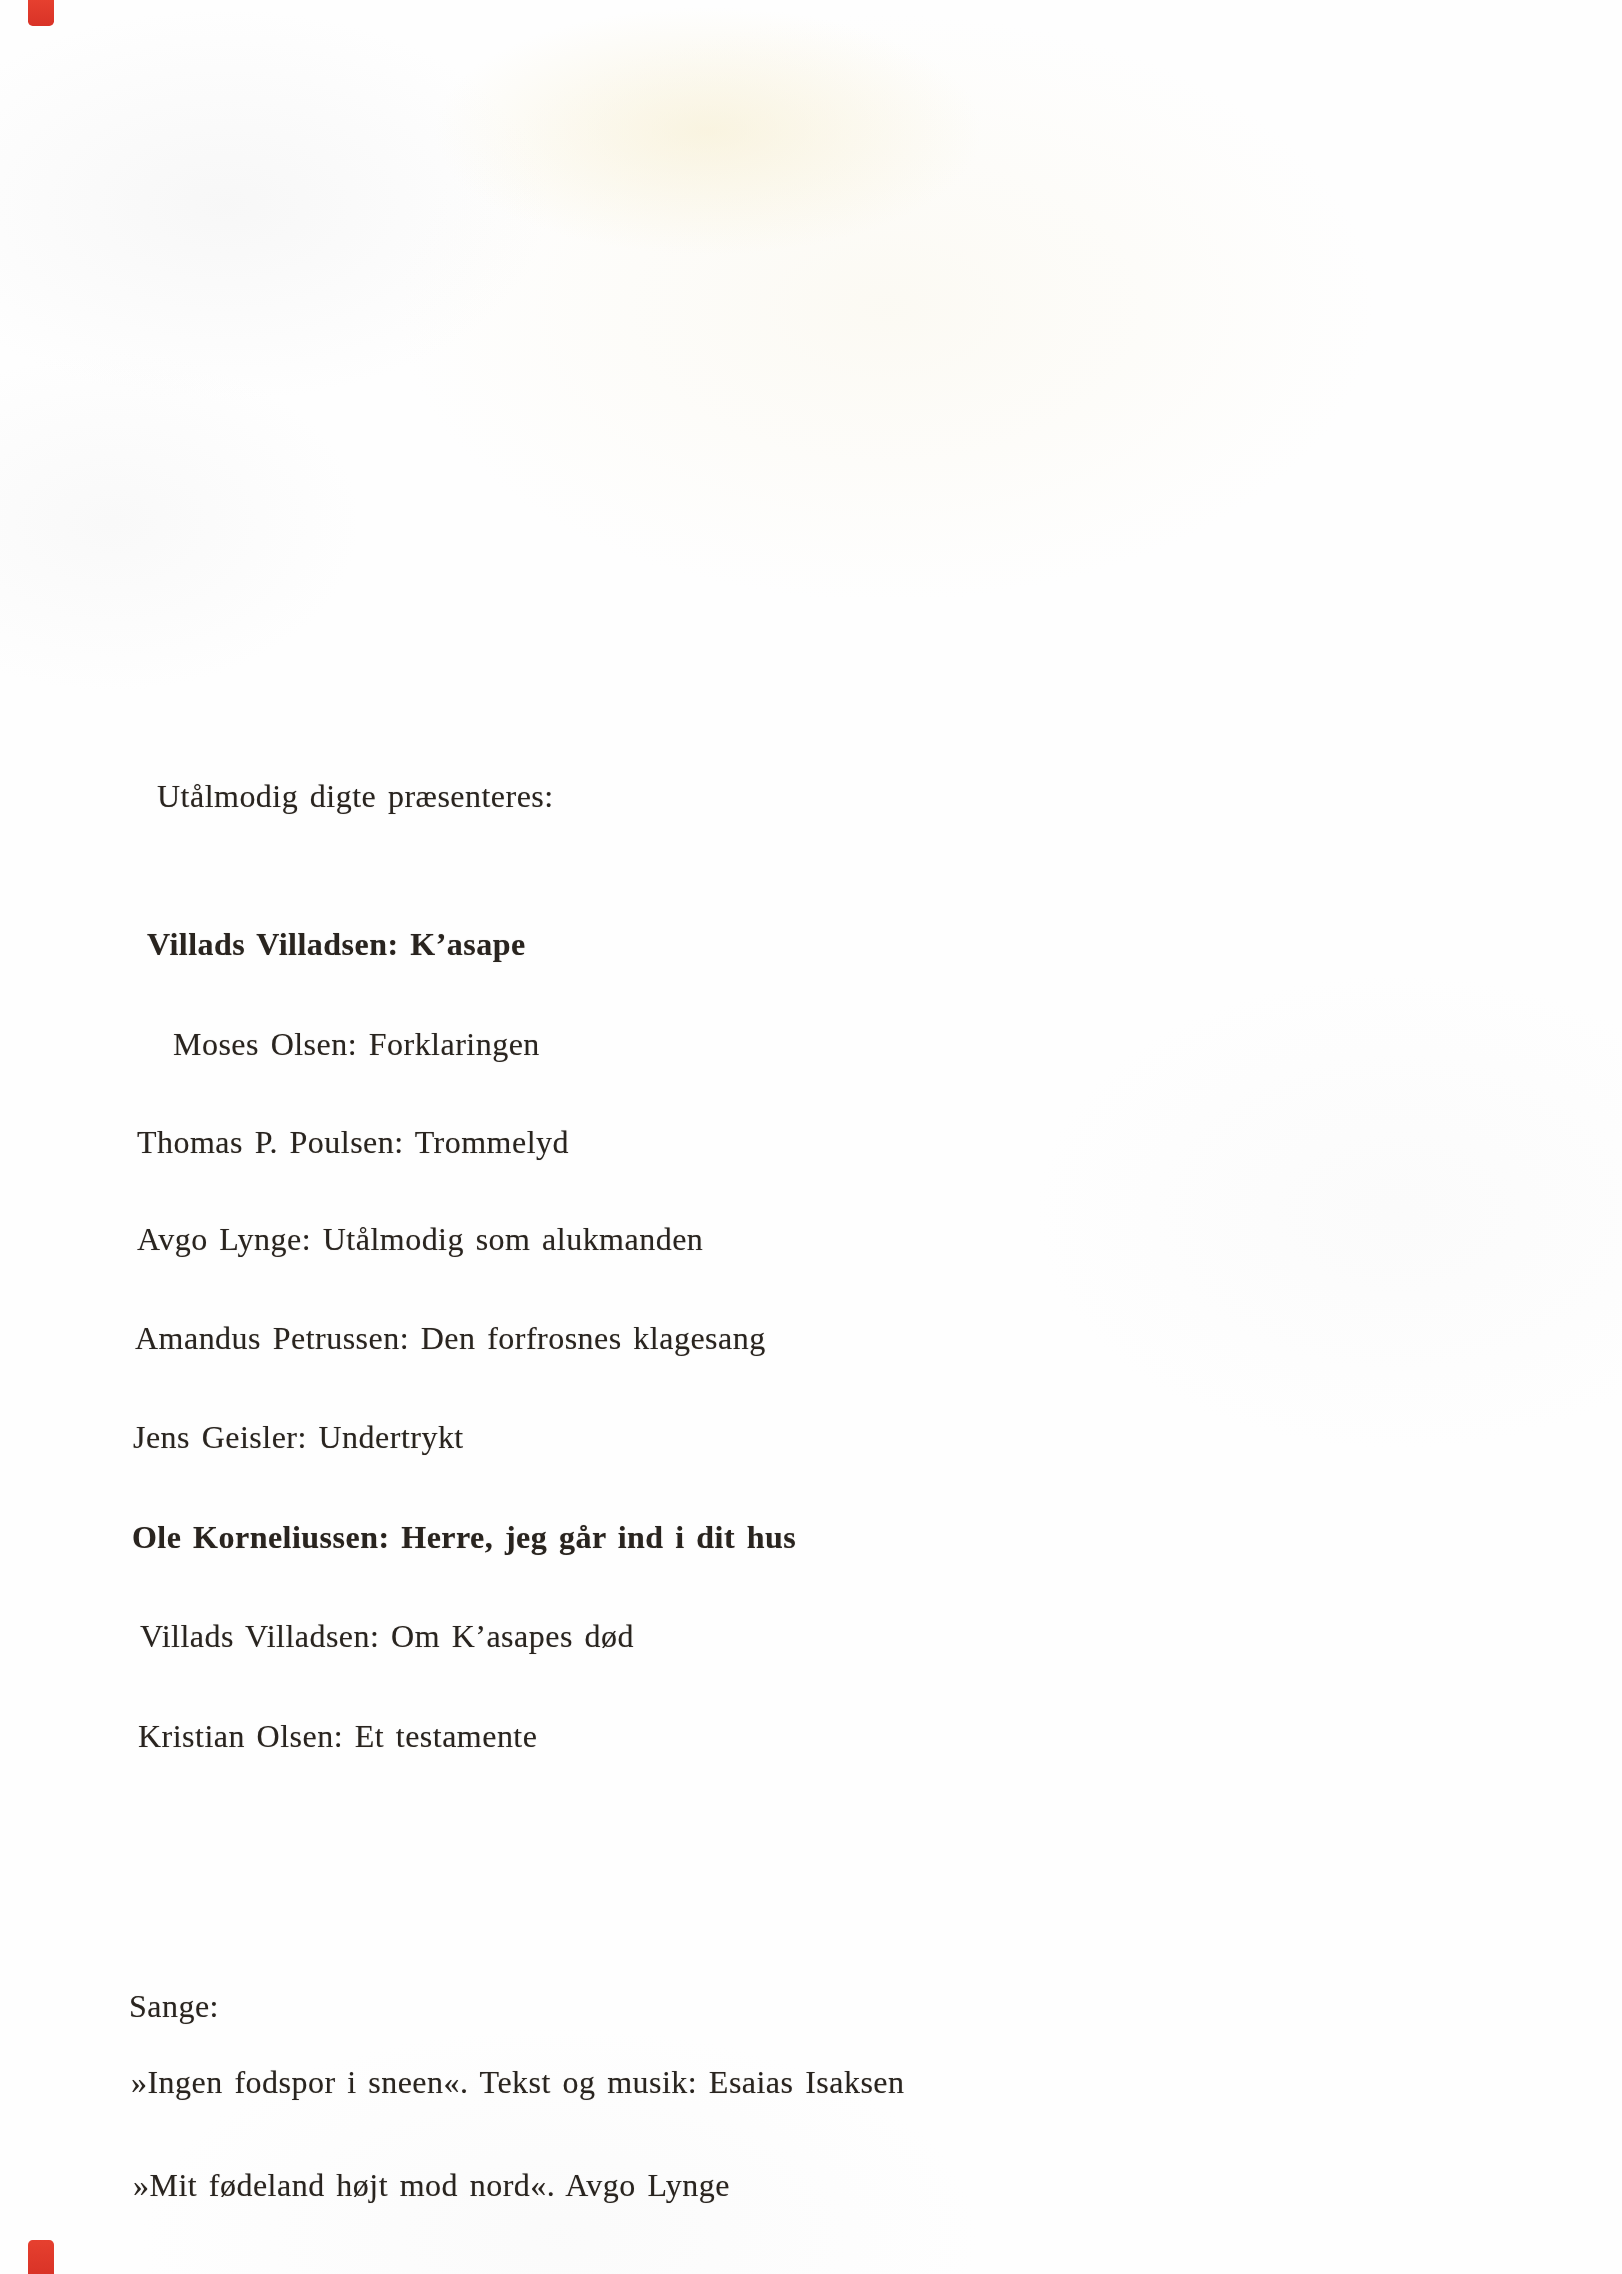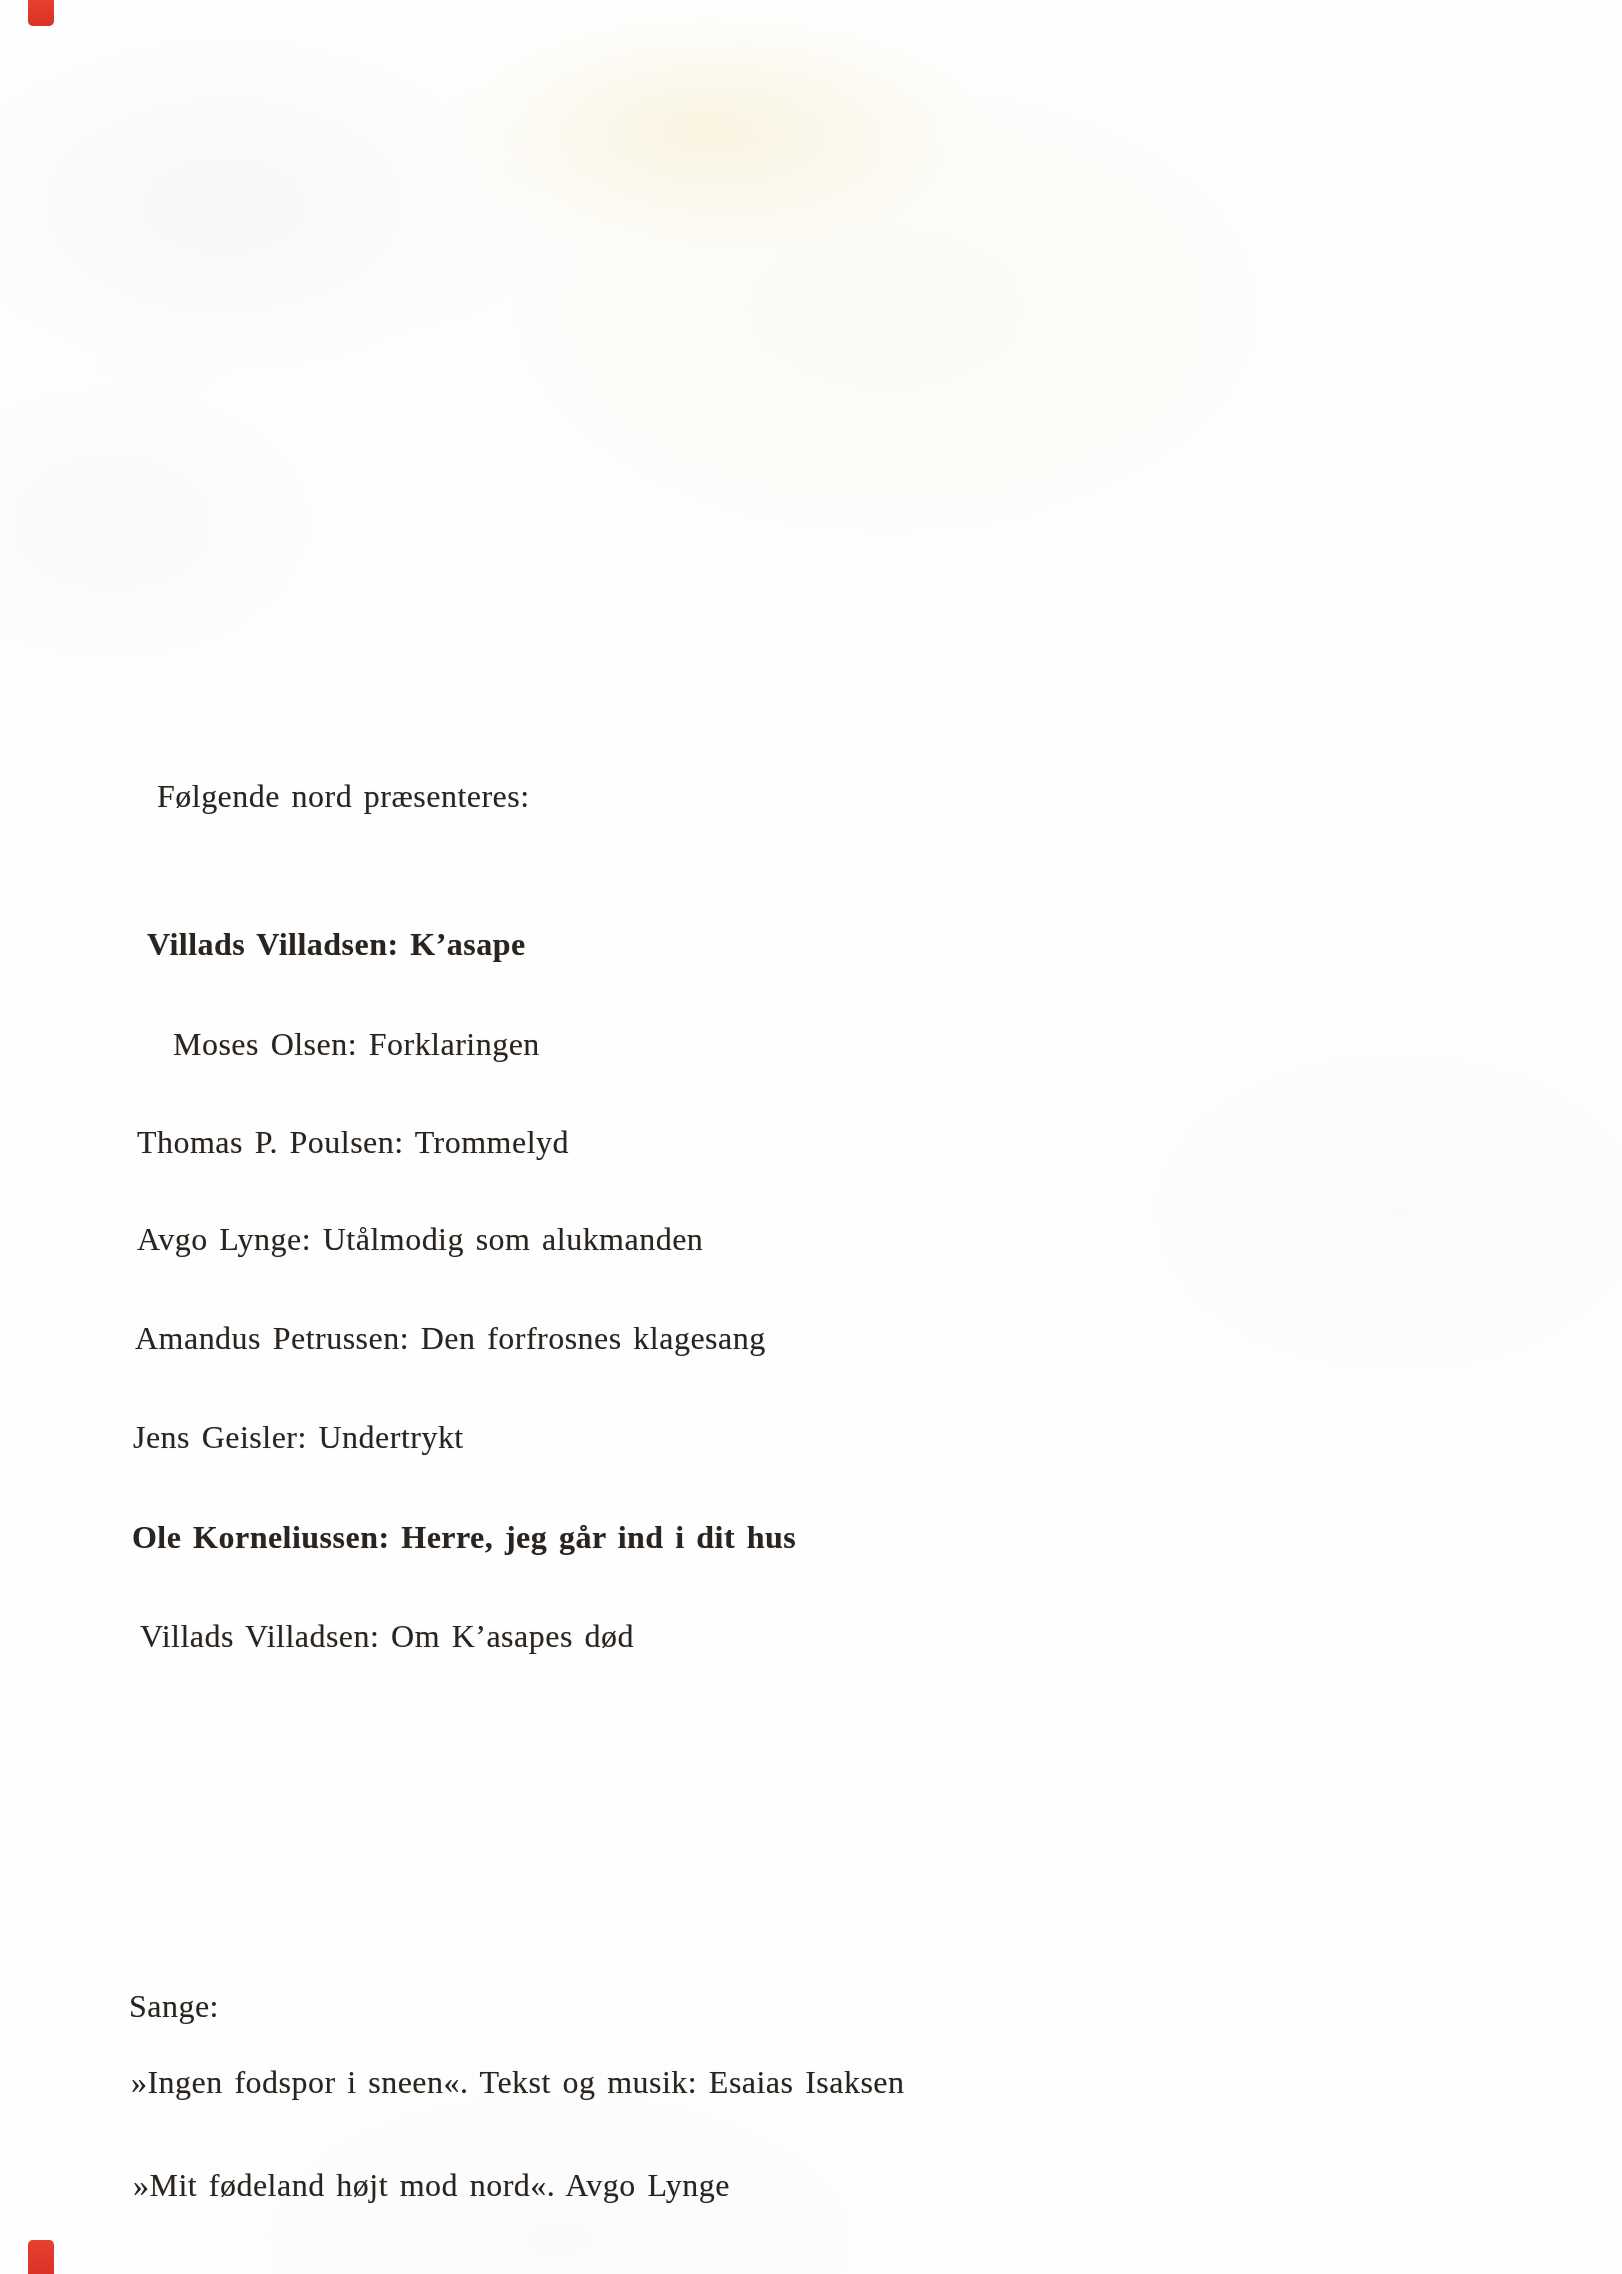--- a/index.html
+++ b/index.html
@@ -71,30 +71,31 @@
   .s1             { top: 2166px; left: 133px; }
 </style>
 </head>
 <body>
 
 <div class="page">
 
   <div class="artifact artifact-top"></div>
   <div class="artifact artifact-bottom"></div>
 
-  <div class="text-line heading">Følgende nord præsenteres:</div>
+  <div class="text-line heading">Utålmodig digte præsenteres:</div>
 
   <div class="text-line p0">Villads Villadsen: K’asape</div>
   <div class="text-line p1">Moses Olsen: Forklaringen</div>
   <div class="text-line p2">Thomas P. Poulsen: Trommelyd</div>
   <div class="text-line p3">Avgo Lynge: Utålmodig som alukmanden</div>
   <div class="text-line p4">Amandus Petrussen: Den forfrosnes klagesang</div>
   <div class="text-line p5">Jens Geisler: Undertrykt</div>
   <div class="text-line p6">Ole Korneliussen: Herre, jeg går ind i dit hus</div>
   <div class="text-line p7">Villads Villadsen: Om K’asapes død</div>
+  <div class="text-line p8">Kristian Olsen: Et testamente</div>
 
   <div class="text-line songs-heading">Sange:</div>
 
   <div class="text-line s0">»Ingen fodspor i sneen«. Tekst og musik: Esaias Isaksen</div>
   <div class="text-line s1">»Mit fødeland højt mod nord«. Avgo Lynge</div>
 
 </div>
 
 
 </body></html>

